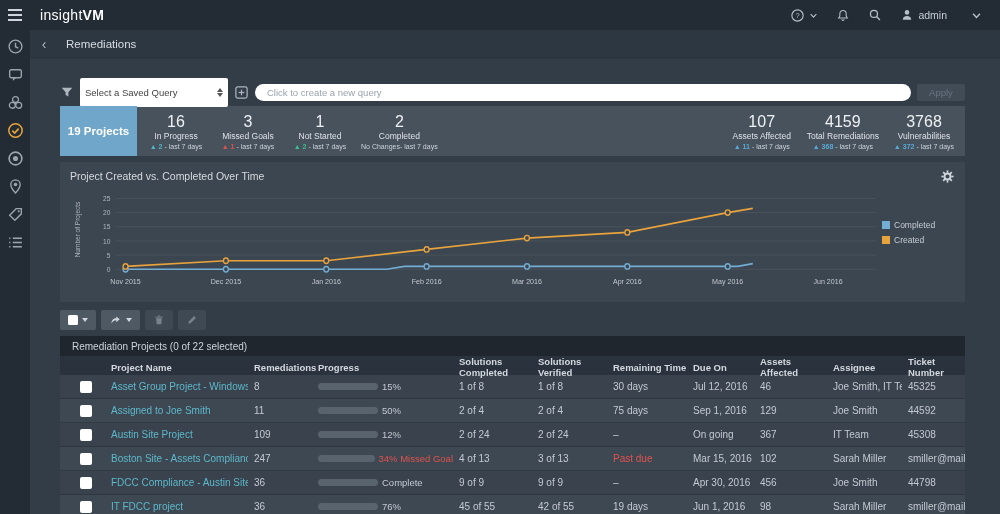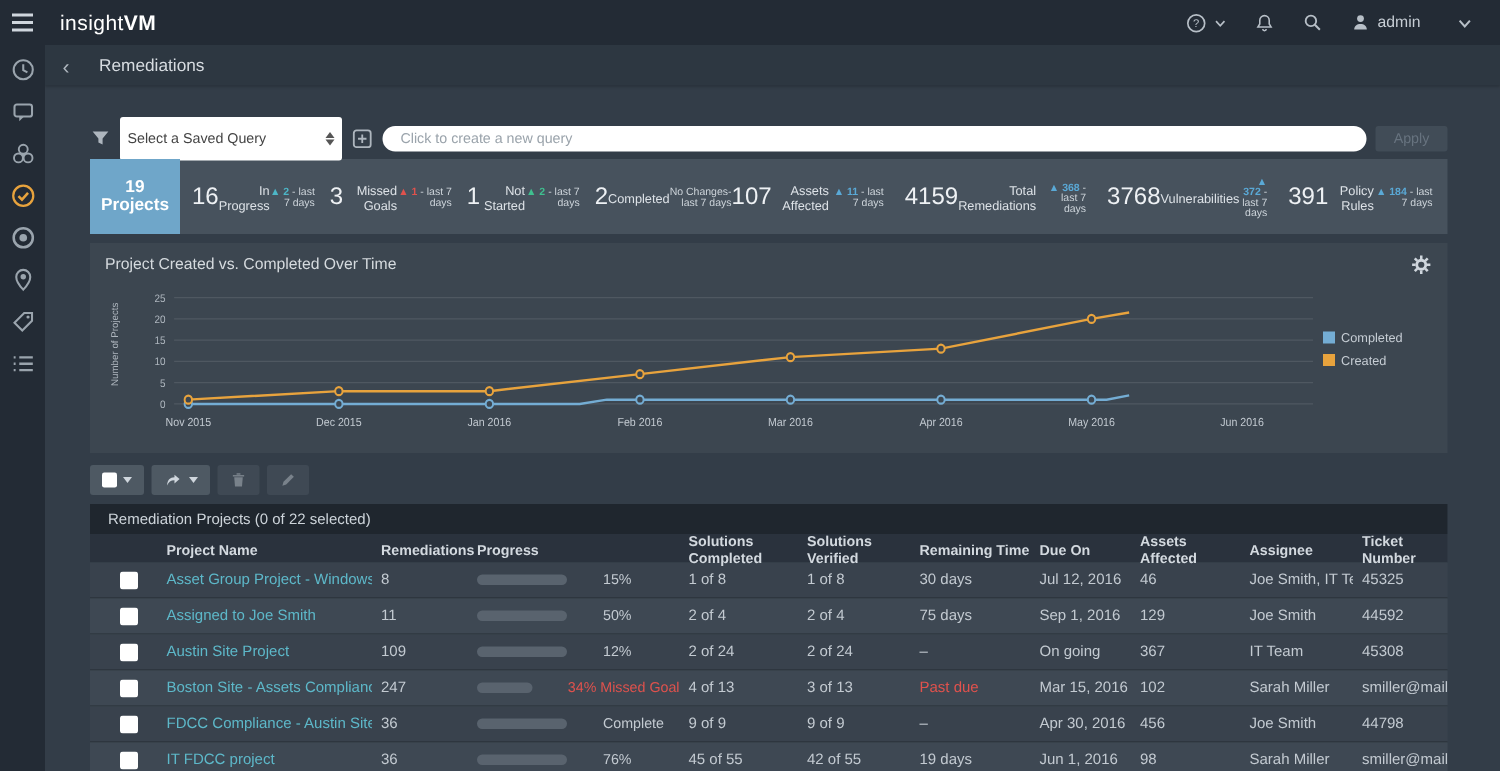--- a/index.html
+++ b/index.html
@@ -51,21 +51,21 @@
   .query-input::placeholder { color:#9aa3ab; }
   .apply-btn { width:48px; height:17px; background:#414c57; color:#67737f; border:none; border-radius:2px;
     font-size:9.5px; cursor:default; }
 
   
   .stats-bar { height:50px; background:#47525d; display:flex; align-items:stretch; margin-bottom:6px; }
   .projects-box { width:77px; background:#6fa6c9; color:#fff; font-size:11.5px; font-weight:700;
     display:flex; align-items:center; justify-content:center; text-align:center; padding:0 6px; cursor:pointer; }
   .stats-left { display:flex; gap:10px; margin-left:8px; }
   .stats-right { display:flex; gap:14px; margin-left:auto; margin-right:10px; }
-  .stat { display:flex; flex-direction:row; align-items:center; justify-content:center; min-width:62px; cursor:pointer;text-align:right; }
+  .stat { display:flex; flex-direction:column; align-items:center; justify-content:center; min-width:62px; cursor:pointer; }
   .stat-value { font-size:16px; color:#eef1f4; font-weight:300; line-height:17px; }
   .stat-label { font-size:8.5px; color:#dde2e7; margin-top:1px; }
   .stat-sub { font-size:7px; color:#cdd4da; margin-top:2px; }
   .stat-sub .delta { font-weight:700; }
 
   
   .chart-panel { position:relative; height:140px; background:#3c4650; margin-bottom:8px; padding:8px 10px 0 10px; }
   .chart-title { font-size:10.5px; color:#d5dade; }
   .gear { position:absolute; right:10px; top:7px; width:15px; height:15px; color:#cfd6dd; cursor:pointer; }
   .chart-body { display:flex; align-items:flex-start; margin-top:6px; }
@@ -93,21 +93,21 @@
   .tgrid { display:grid; grid-template-columns:45px 143px 64px 141px 79px 75px 80px 67px 73px 75px 63px; }
   .thead { background:#2a323d; height:19px; align-items:center; }
   .th { font-size:9.5px; font-weight:700; color:#d3d9df; padding-left:6px; cursor:pointer; }
   .trow { height:24px; align-items:center; background:#39424d; border-bottom:1px solid rgba(0,0,0,.18); }
   .trow.alt { background:#3e4853; }
   .td { font-size:10px; color:#c3cad1; padding-left:6px; white-space:nowrap; overflow:hidden; }
   .td.link { color:#5db8c9; cursor:pointer; }
   .red-text { color:#e0524d !important; }
   .cbcell { display:flex; justify-content:center; }
   .row-cb { width:12px; height:12px; background:#fff; border-radius:2px; cursor:pointer; }
-  .pbar-wrap { display:flex; align-items:center; gap:24px; }
+  .pbar-wrap { display:flex; align-items:center; gap:4px; }
   .pbar { width:60px; height:7px; background:#59636e; border-radius:4px; overflow:hidden; }
   .pfill { height:100%; background:#2fc089; border-radius:4px; }
   .pfill.red { background:#e0524d; }
   .plabel { font-size:9.5px; color:#c3cad1; }
 </style>
 </head>
 <body>
 
 <div class="topbar">
   <div class="hamburger">
@@ -282,25 +282,20 @@
     <span class="stat-label">Total Remediations</span>
     <span class="stat-sub"><span class="delta" style="color: rgb(90, 169, 214);">▲ 368</span> <span>- last 7 days</span></span>
   </div>
 
   <div class="stat">
     <span class="stat-value">3768</span>
     <span class="stat-label">Vulnerabilities</span>
     <span class="stat-sub"><span class="delta" style="color: rgb(90, 169, 214);">▲ 372</span> <span>- last 7 days</span></span>
   </div>
 
-  <div class="stat">
-    <span class="stat-value">391</span>
-    <span class="stat-label">Policy Rules</span>
-    <span class="stat-sub"><span class="delta" style="color: rgb(90, 169, 214);">▲ 184</span> <span>- last 7 days</span></span>
-  </div>
 </div>
   </div>
 
   <div class="chart-panel panel-w">
     <div class="chart-title">Project Created vs. Completed Over Time</div>
     <span class="icon gear">
       <svg viewBox="0 0 16 16" width="15" height="15">
           <g stroke="currentColor" stroke-width="1.8">
             <line x1="8" y1="1.5" x2="8" y2="4"></line>
             <line x1="8" y1="12" x2="8" y2="14.5"></line>

